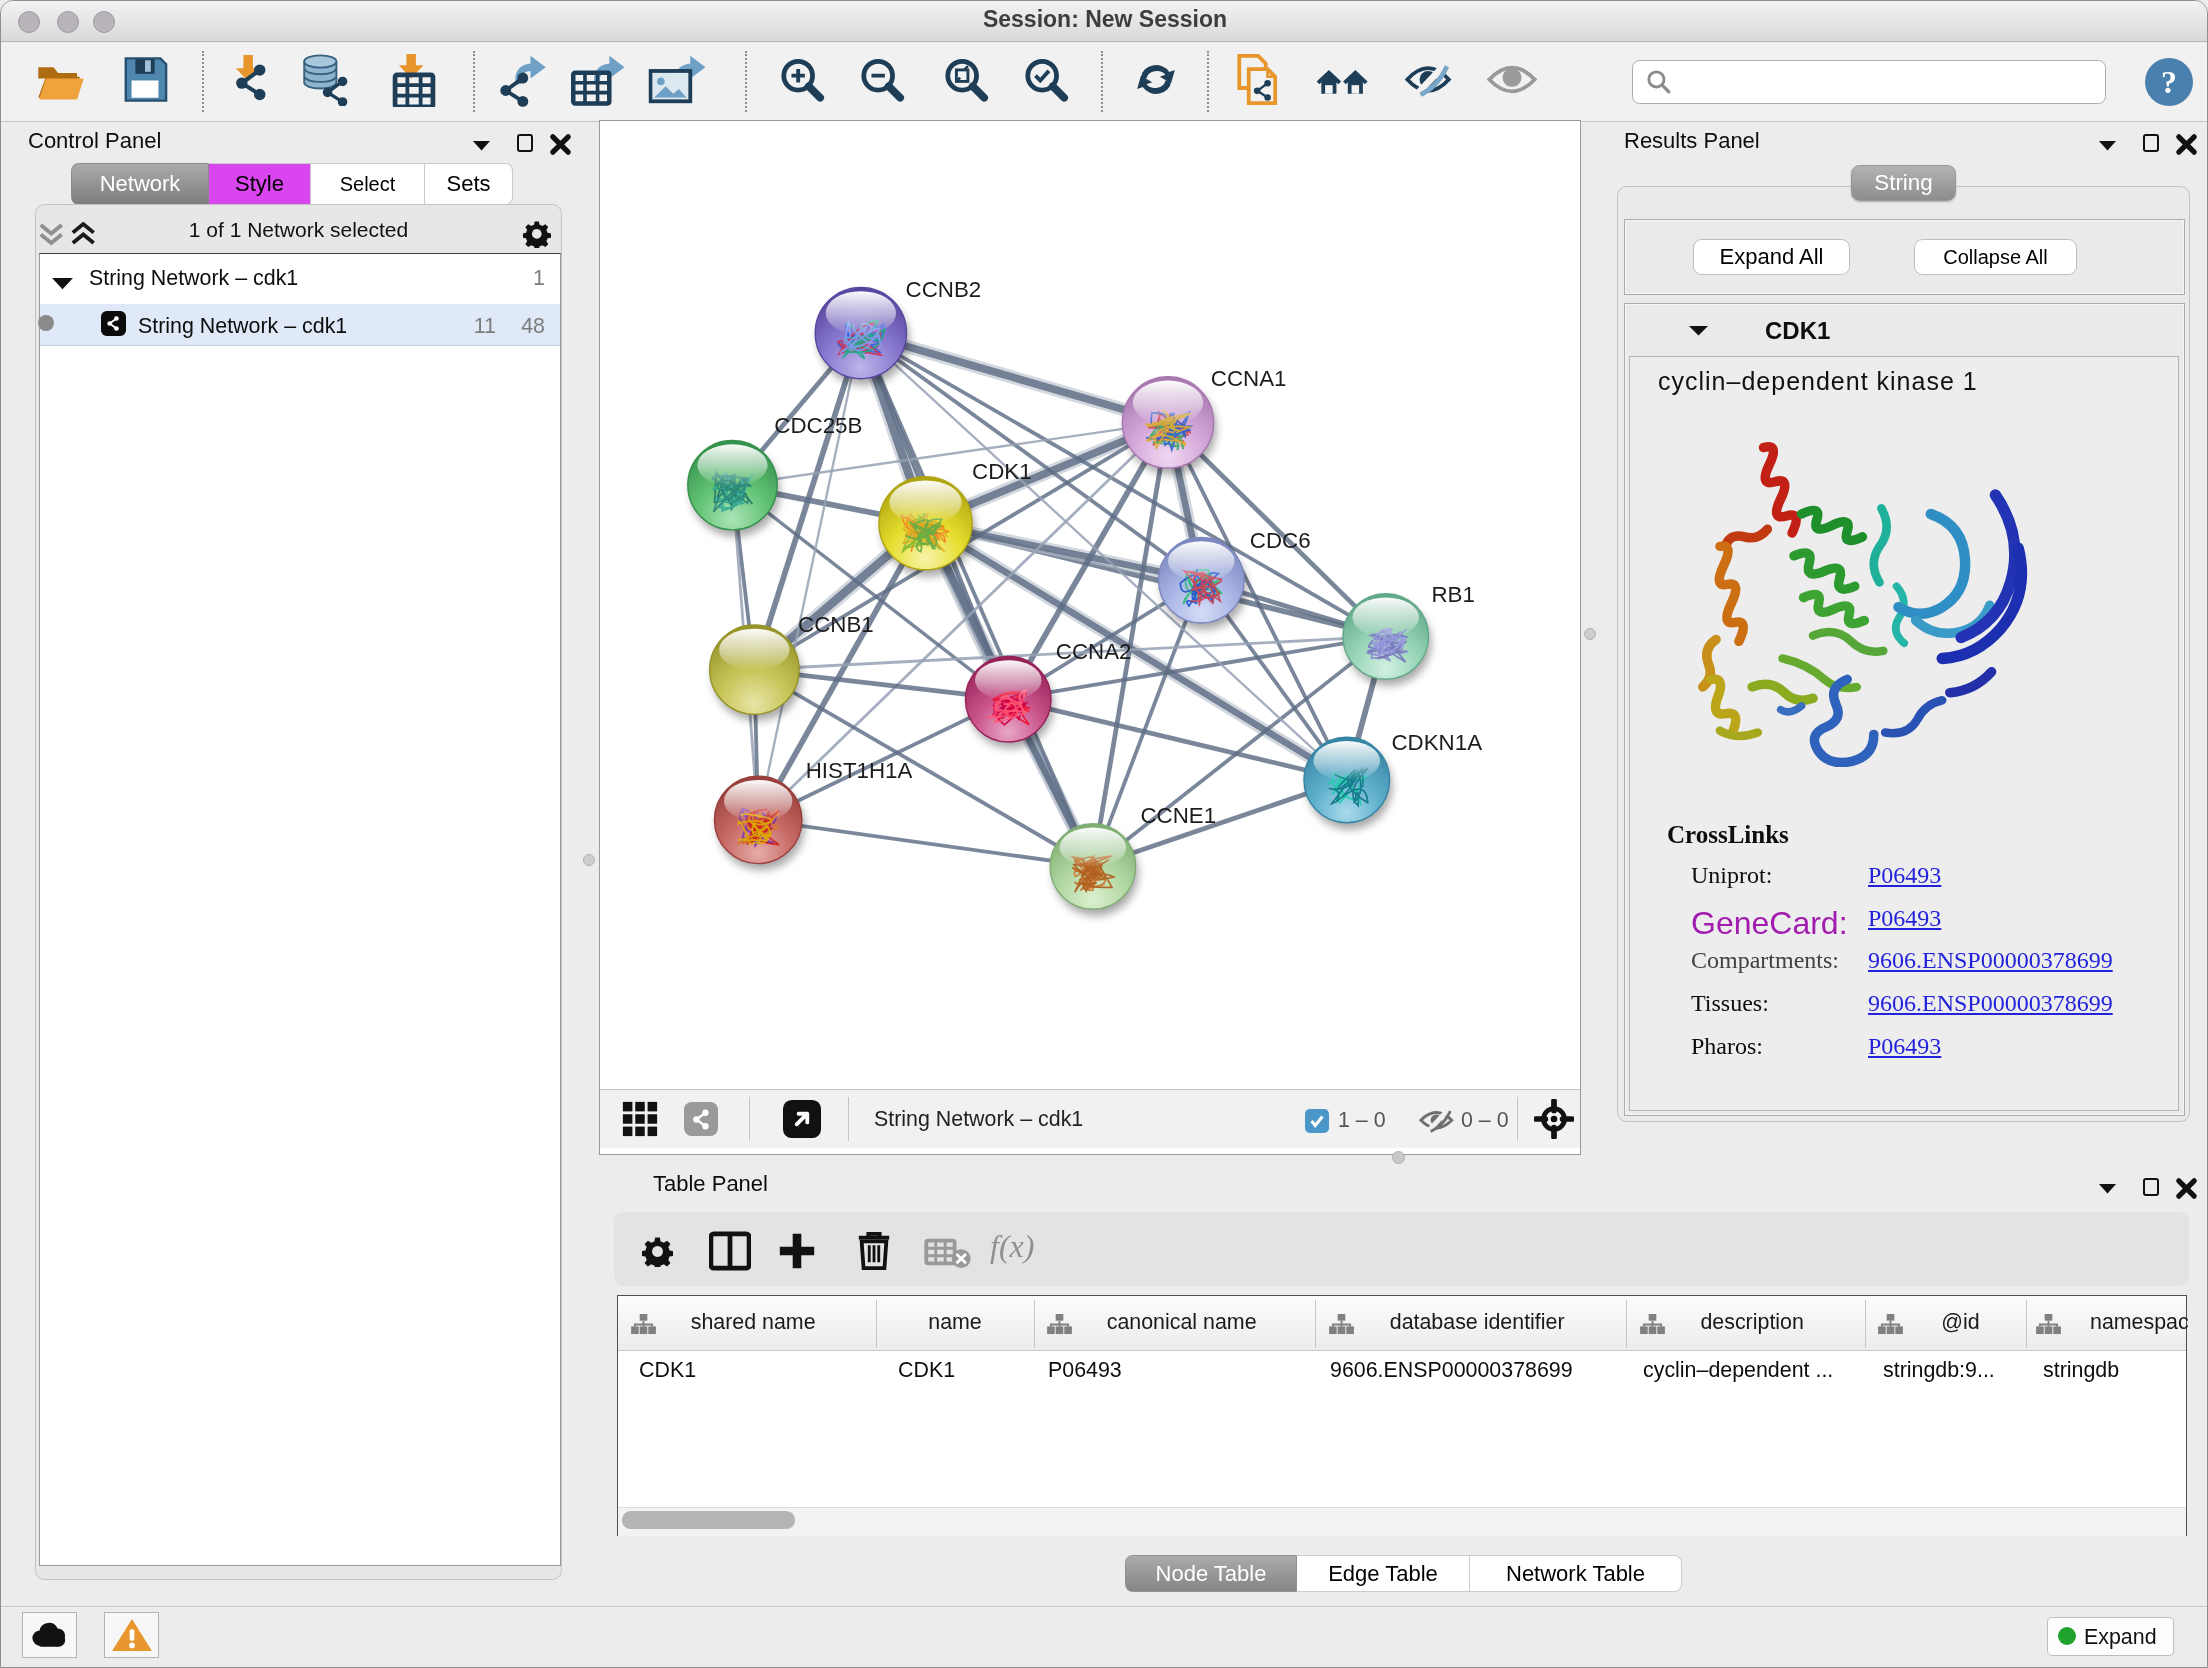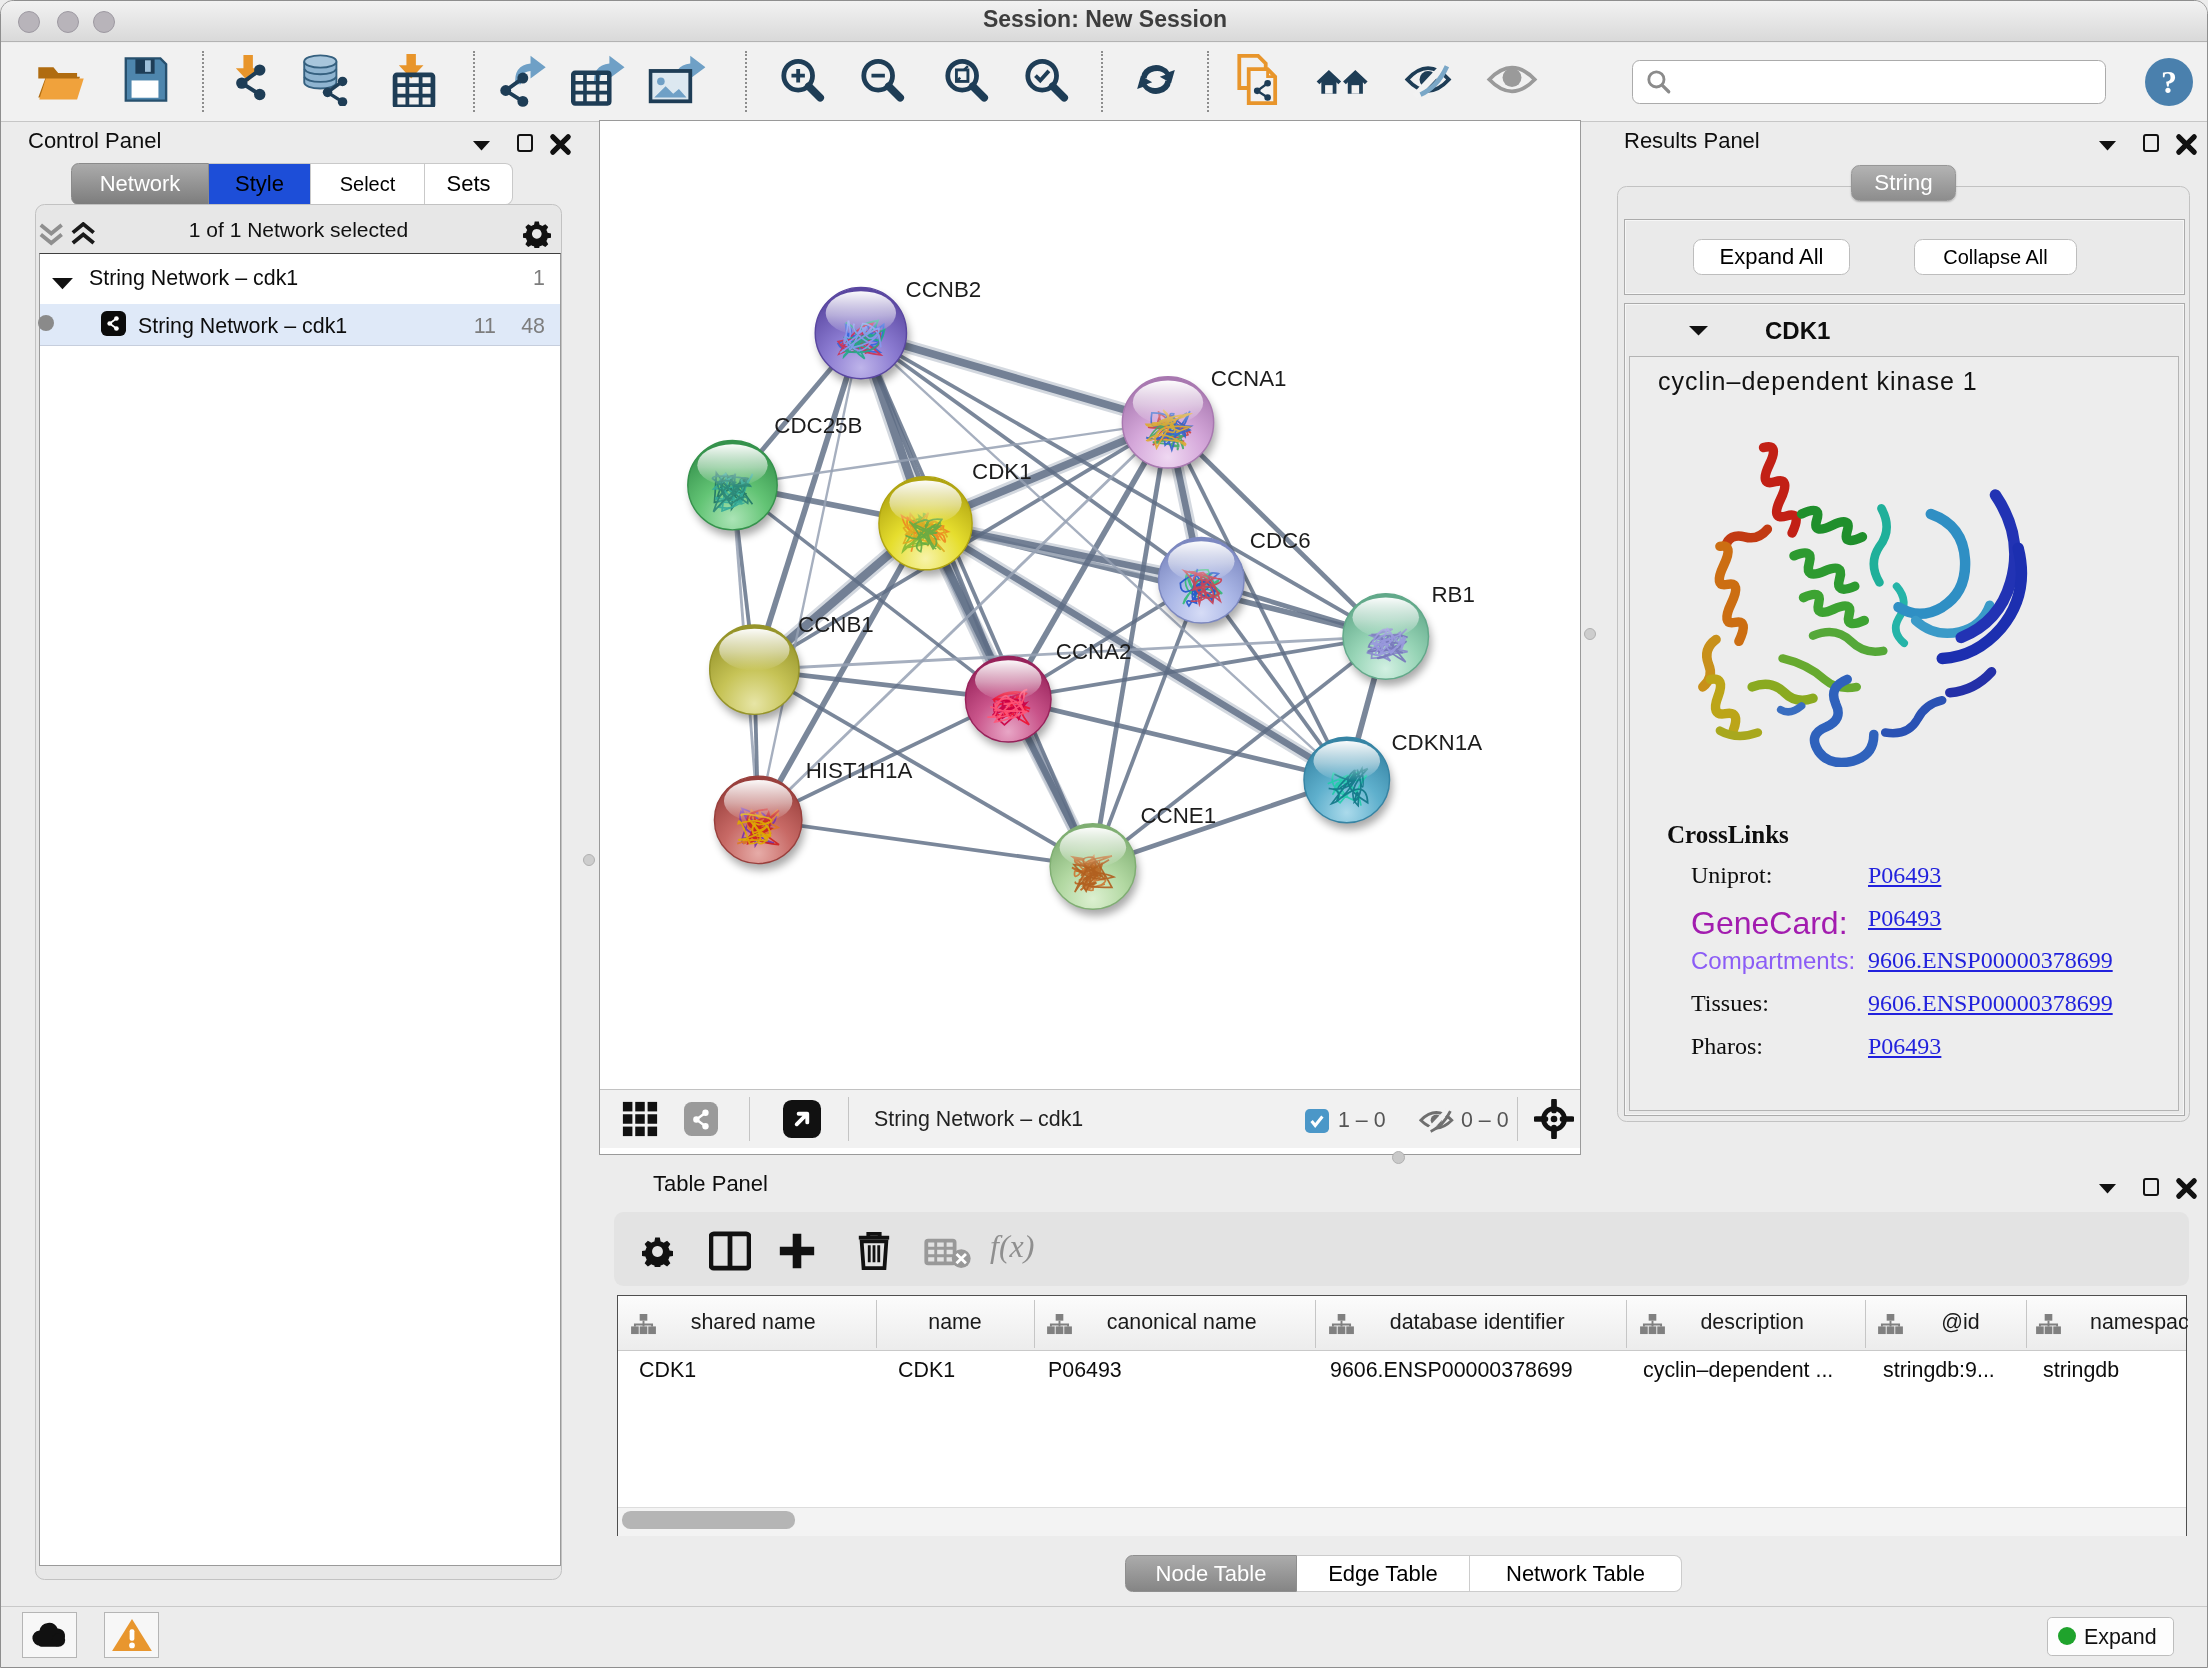--- a/index.html
+++ b/index.html
@@ -153,21 +153,21 @@
 <div class="abs ctl" style="left:27px;top:127px">Control Panel</div>
 <svg width="19" height="11.4" viewBox="0 0 20 12" style="position:absolute;left:471px;top:139px">
       <path d="M1,1 h18 l-9,10 z" fill="#111"></path>
     </svg>
 <div style="position:absolute;left:516px;top:133px;width:16px;height:18px;border:2.9px solid #111;border-radius:2.9px"></div>
 <svg width="23" height="23" viewBox="0 0 24 24" style="position:absolute;left:548px;top:132px">
       <path d="M4,4 L20,20 M20,4 L4,20" stroke="#111" stroke-width="5.5" stroke-linecap="round"></path>
     </svg>
 
 <div class="abs" style="left:70px;top:162px;width:138px;height:42px;background:linear-gradient(#ababab,#7d7d7d);border:1px solid #8b8b8b;border-radius:7.6px 0 0 7.6px;color:#fff;font-size:22px;text-align:center;line-height:40px">Network</div>
-<div class="abs" style="left:208px;top:162px;width:102px;height:42px;background:#1d4ed8;border:1px solid #c9c9c9;border-left:none;font-size:22px;text-align:center;line-height:40px">Style</div>
+<div class="abs" style="left:208px;top:162px;width:102px;height:42px;background:#d946ef;border:1px solid #c9c9c9;border-left:none;font-size:22px;text-align:center;line-height:40px">Style</div>
 <div class="abs" style="left:310px;top:162px;width:114px;height:42px;background:#fff;border:1px solid #c9c9c9;border-left:none;font-size:20px;text-align:center;line-height:40px">Select</div>
 <div class="abs" style="left:424px;top:162px;width:88px;height:42px;background:#fff;border:1px solid #c9c9c9;border-left:none;border-radius:0 7.6px 7.6px 0;font-size:22px;text-align:center;line-height:40px">Sets</div>
 
 <div class="abs" style="left:34px;top:203px;width:527px;height:1376px;background:#e7e7e7;border:1px solid #c2c2c2;border-radius:9.5px"></div>
 <svg width="28.5" height="25" viewBox="0 0 30 26" style="position:absolute;left:36px;top:221px">
       <path d="M4,3 l11,9 11,-9 M4,13 l11,9 11,-9" fill="none" stroke="#8f8f8f" stroke-width="4"></path>
     </svg>
     <svg width="28.5" height="25" viewBox="0 0 30 26" style="position:absolute;left:68px;top:221px">
       <path d="M4,11 l11,-9 11,9 M4,22 l11,-9 11,9" fill="none" stroke="#1a1a1a" stroke-width="4"></path>
     </svg>
@@ -558,21 +558,21 @@
         <path d="M196,258 q-20,8 -12,26 q8,16 -10,24 q-20,8 -8,26 q12,16 36,10 q22,-6 22,-28" fill="none" stroke="#2f62bc" stroke-width="10" stroke-linecap="round" stroke-linejoin="round" opacity="1.0"></path>
         <path d="M236,314 q24,4 34,-14 q8,-16 26,-20" fill="none" stroke="#2a52b4" stroke-width="9" stroke-linecap="round" stroke-linejoin="round" opacity="1.0"></path>
         <path d="M148,286 q-12,10 -22,4" fill="none" stroke="#3a6ec0" stroke-width="8" stroke-linecap="round" stroke-linejoin="round" opacity="1.0"></path>
       </svg>
     </div>
 <div class="abs" style="left:1666px;top:820px;font-family:'Liberation Serif',serif;font-size:25px;font-weight:bold;color:#0d0d0d">CrossLinks</div>
 <div class="abs" style="left:1690px;top:861px;font-family:'Liberation Serif',serif;font-size:24px;color:#0d0d0d">Uniprot:</div>
 <div class="abs" style="left:1867px;top:861px;font-family:'Liberation Serif',serif;font-size:24px;color:#2222dd;text-decoration:underline">P06493</div>
 <div class="abs" style="left:1690px;top:904px;font-family:Liberation Sans, sans-serif;font-size:32px;color:#a21caf">GeneCard:</div>
 <div class="abs" style="left:1867px;top:904px;font-family:'Liberation Serif',serif;font-size:24px;color:#2222dd;text-decoration:underline">P06493</div>
-<div class="abs" style="left:1690px;top:946px;font-family:Liberation Sans, sans-serif;font-size:24px;color:#8b5cf6">Compartments:</div>
+<div class="abs" style="left:1690px;top:946px;font-family:Liberation Serif, serif;font-size:24px;color:#404040">Compartments:</div>
 <div class="abs" style="left:1867px;top:946px;font-family:'Liberation Serif',serif;font-size:24px;color:#2222dd;text-decoration:underline">9606.ENSP00000378699</div>
 <div class="abs" style="left:1690px;top:989px;font-family:'Liberation Serif',serif;font-size:24px;color:#0d0d0d">Tissues:</div>
 <div class="abs" style="left:1867px;top:989px;font-family:'Liberation Serif',serif;font-size:24px;color:#2222dd;text-decoration:underline">9606.ENSP00000378699</div>
 <div class="abs" style="left:1690px;top:1032px;font-family:'Liberation Serif',serif;font-size:24px;color:#0d0d0d">Pharos:</div>
 <div class="abs" style="left:1867px;top:1032px;font-family:'Liberation Serif',serif;font-size:24px;color:#2222dd;text-decoration:underline">P06493</div>
 
 <div class="abs ctl" style="left:652px;top:1170px">Table Panel</div>
 <svg width="19" height="11.4" viewBox="0 0 20 12" style="position:absolute;left:2097px;top:1182px">
       <path d="M1,1 h18 l-9,10 z" fill="#111"></path>
     </svg>

